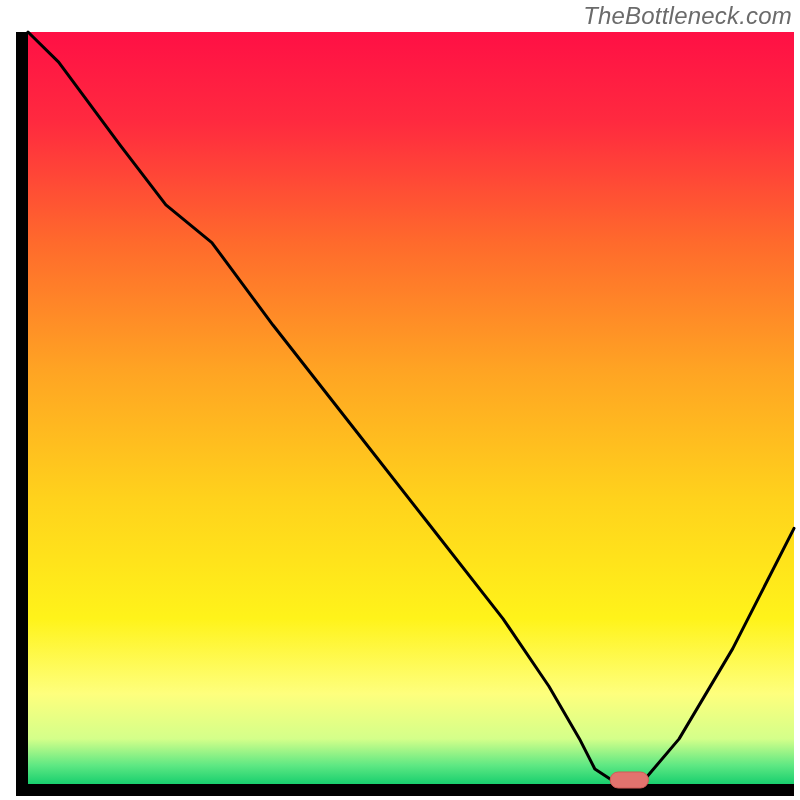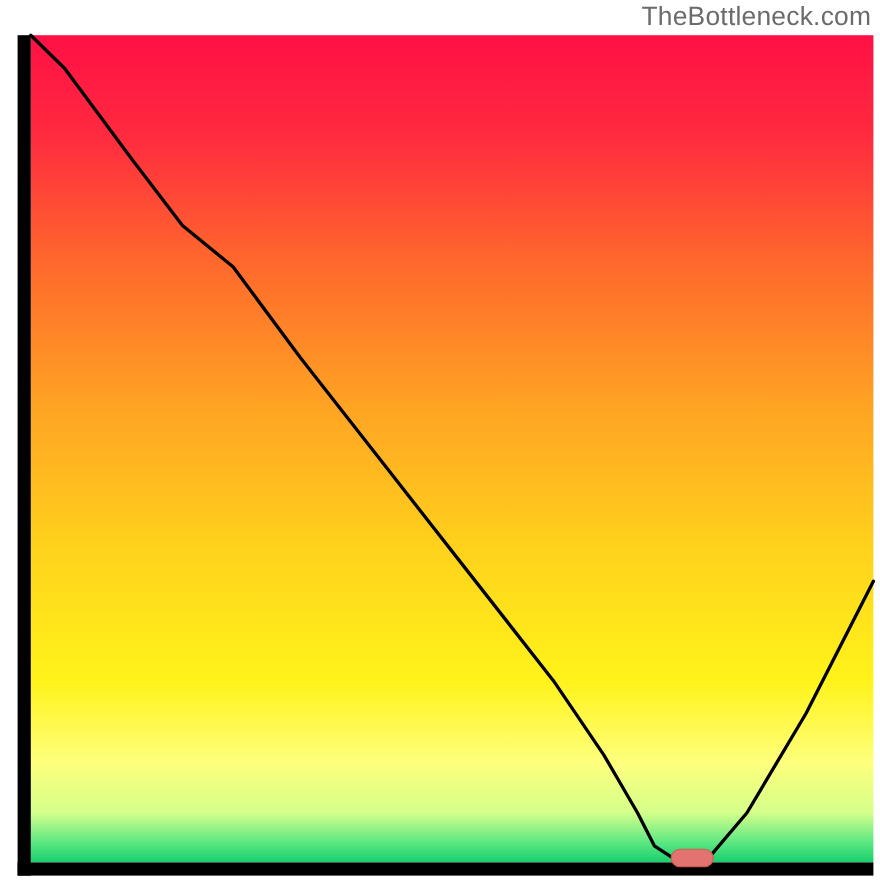--- a/index.html
+++ b/index.html
@@ -7,20 +7,21 @@
     padding: 0;
     width: 800px;
     height: 800px;
     background: #ffffff;
     font-family: Arial, Helvetica, sans-serif;
   }
   .chart-wrap {
     position: relative;
     width: 800px;
     height: 800px;
+    font-style: italic;
   }
   .watermark {
     position: absolute;
     top: 2px;
     right: 8px;
     color: #6b6b6b;
     font-size: 24px;
     font-weight: 500;
     letter-spacing: 0.2px;
     user-select: none;

